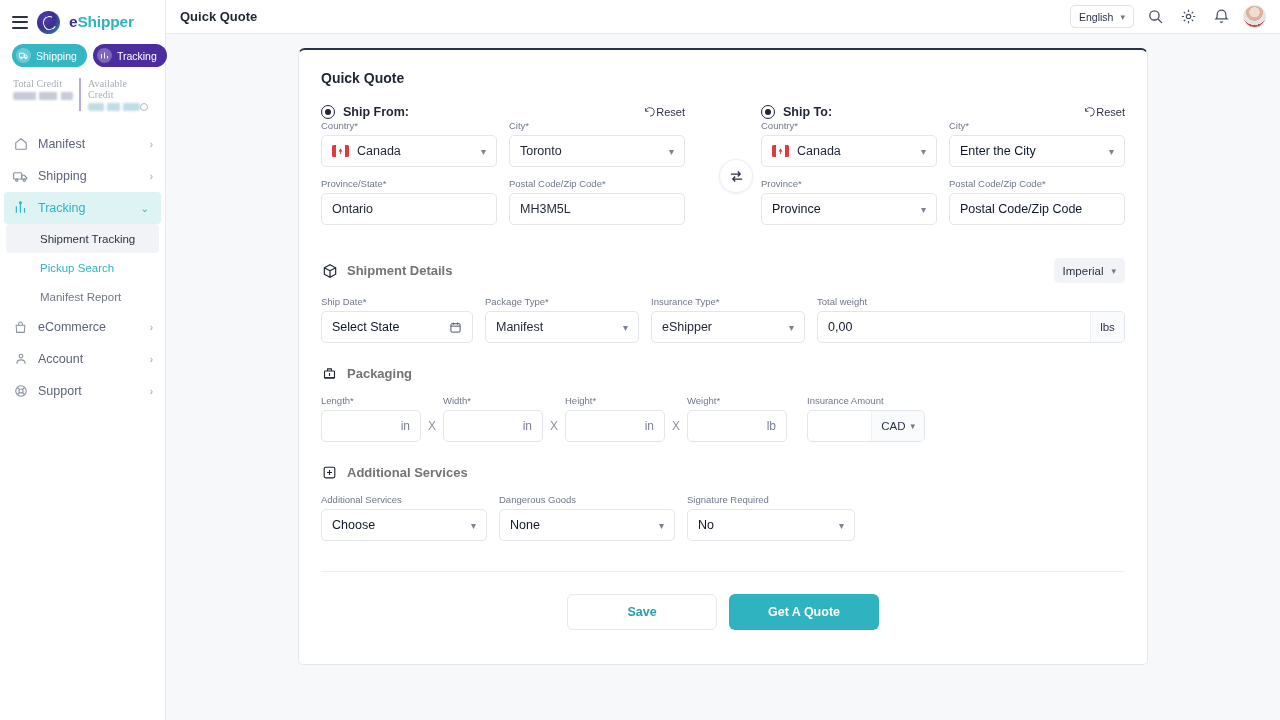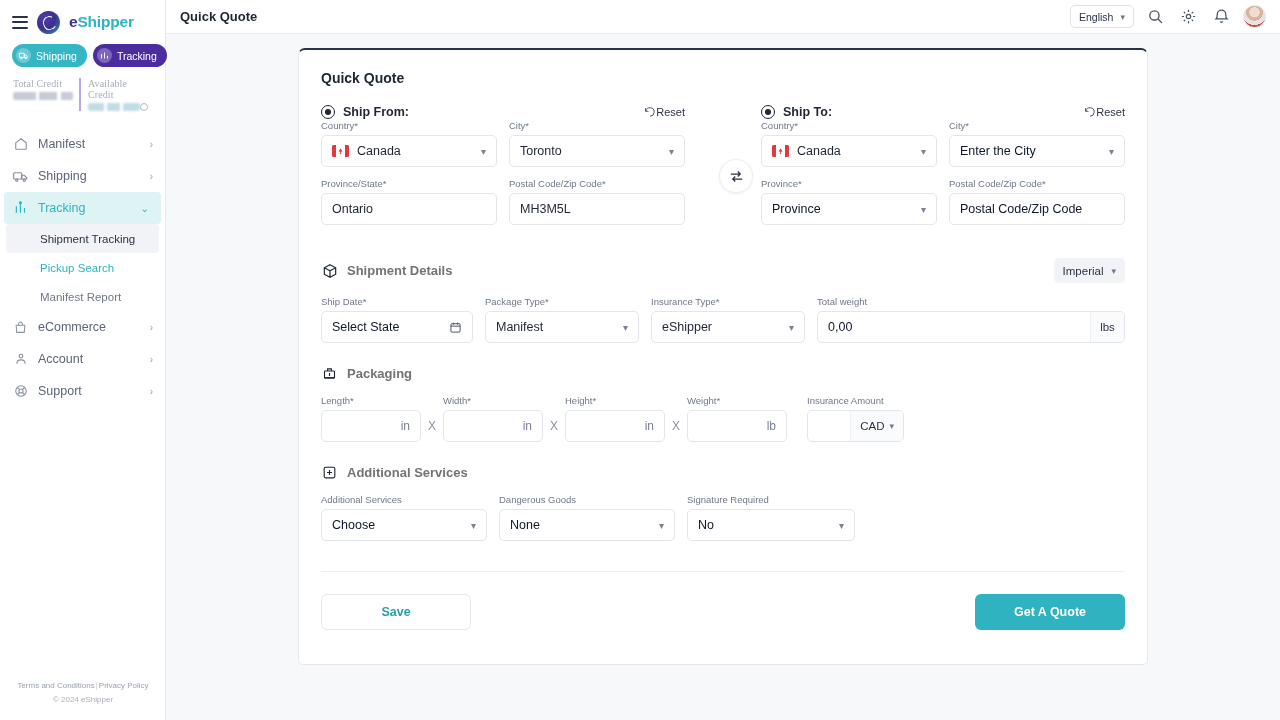--- a/index.html
+++ b/index.html
@@ -203,34 +203,34 @@
 
   .pack-row { display: flex; align-items: flex-end; gap: 0; }
   .dim-field { width: 100px; }
   .dim-box {
     height: 32px; border: 1px solid #e2e5ea; border-radius: 5px; background: #fff;
     display: flex; align-items: center; justify-content: flex-end; padding: 0 10px;
     font-size: 12px; color: #7a8294; cursor: text;
   }
   .xmark { width: 22px; text-align: center; font-size: 12px; color: #8a91a2; padding-bottom: 9px; }
   .ins-amt-field { width: 100px; margin-left: 20px; }
-  .ins-amt-box { display: flex; height: 32px; border: 1px solid #e2e5ea; border-radius: 5px; overflow: hidden; background:#fff; width: 97px; }
+  .ins-amt-box { display: flex; height: 32px; border: 1px solid #e2e5ea; border-radius: 5px; overflow: hidden; background:#fff; width: 118px; }
   .ins-amt-box .inp { flex: 1; }
   .ins-amt-box .cur {
     display: flex; align-items: center; gap: 5px; padding: 0 9px;
     background: #fafbfc; border-left: 1px solid #eef0f3;
     font-size: 11.5px; color: #2b3245; cursor: pointer;
   }
   .ins-amt-box .cur .cv { font-size: 9px; color: #6f7788; }
 
   .grid3 { display: flex; gap: 12px; }
   .g-add { width: 166px; } .g-dg { width: 176px; } .g-sig { width: 168px; }
 
   .divider { height: 1px; background: #eceef1; margin: 30px 0 0 0; }
-  .actions { display: flex; justify-content: space-between; gap: 12px; padding: 22px 0 0 0; }
+  .actions { display: flex; justify-content: center; gap: 12px; padding: 22px 0 0 0; }
   .btn {
     height: 36px; border-radius: 6px; display: flex; align-items: center;
     justify-content: center; font-size: 12.5px; cursor: pointer; font-weight: bold;
   }
   .btn-save { width: 150px; background: #fff; border: 1px solid #e6e8ec; color: #2a9ea9; }
   .btn-quote { width: 150px; background: #2fb3c0; color: #ffffff; }
 
   svg { display: block; }
 </style>
 </head>
@@ -353,24 +353,20 @@
               <circle cx="12" cy="12" r="9"></circle>
               <circle cx="12" cy="12" r="3.4"></circle>
               <path d="M5.6 5.6l3.9 3.9M18.4 5.6l-3.9 3.9M5.6 18.4l3.9-3.9M18.4 18.4l-3.9-3.9"></path>
             </svg>
           </span>
         <span class="lbl">Support</span>
         <span class="chev">›</span>
       </div>
     </nav>
 
-    <div class="side-footer">
-      <a href="#">Terms and Conditions</a><span class="sep">|</span><a href="#">Privacy Policy</a>
-      <div class="copy">© 2024 eShipper</div>
-    </div>
   </aside>
 
   <div class="main">
 
     <header class="topbar">
       <div class="page-title">Quick Quote</div>
       <div class="spacer"></div>
       <div class="lang-select">
         <span>English</span>
         <span class="cv">▾</span>

